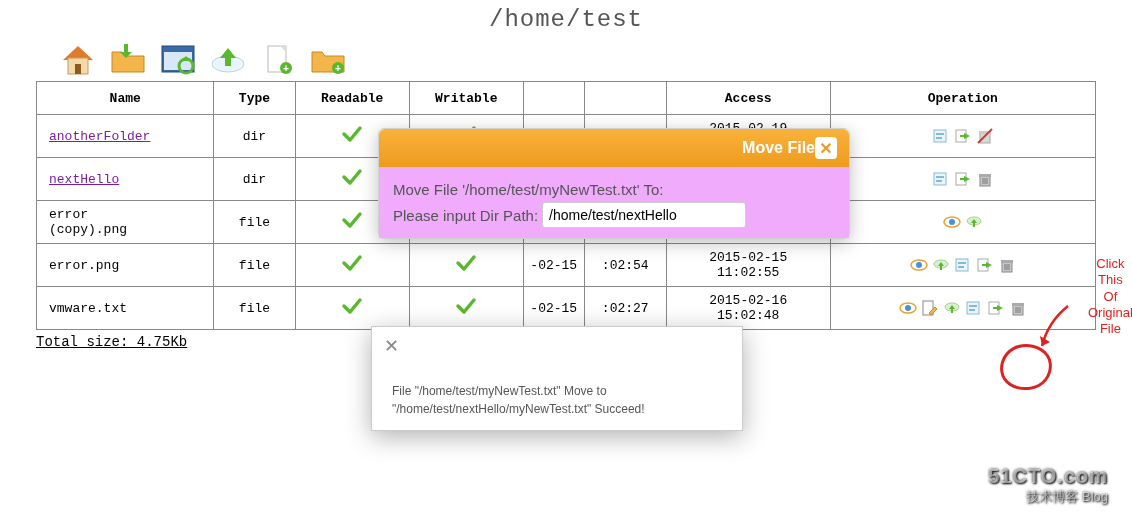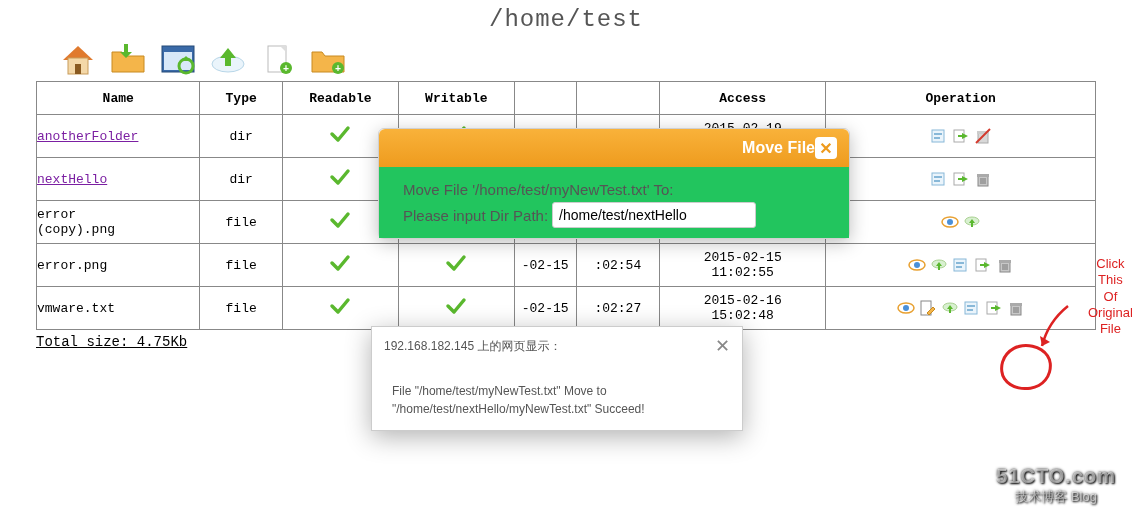--- a/index.html
+++ b/index.html
@@ -42,21 +42,21 @@
     border: 1px solid #888;
     padding: 4px 6px;
     text-align: center;
     font-family: "Courier New", monospace;
   }
   table.files th {
     font-weight: bold;
     background: #fff;
     height: 24px;
   }
-  table.files td.name-cell { text-align: left; padding-left: 0; width: 110px;}
+  table.files td.name-cell { text-align: left; padding-left: 12px; width: 110px;}
   table.files td.type-cell { width: 46px; }
   table.files td.check-cell { width: 70px; }
   table.files td.time-cell { width: 110px; padding: 6px 4px;}
   table.files td.op-cell { width: 180px; }
   .dir-link { color: #7b1fa2; text-decoration: underline; }
   .op-icons {
     display: flex;
     gap: 4px;
     justify-content: center;
     align-items: center;
@@ -100,22 +100,22 @@
     background: #fff;
     color: #ee9b1e;
     width: 22px; height: 22px;
     border-radius: 4px;
     display: flex;
     align-items: center; justify-content: center;
     font-weight: bold;
     cursor: pointer;
   }
   .dlg-move .dlg-body {
-    padding: 10px 24px 6px;
-    background: #22c55e;
+    padding: 10px 14px 6px;
+    background: #f0abfc;
     font-size: 15px;
     color: #555;
   }
   .dlg-move .dlg-body .row { margin: 4px 0; display:flex; align-items:center; gap:4px; }
   .dlg-move input[type=text] {
     width: 190px;
     padding: 4px 6px;
     font-size: 14px;
     border: 1px solid #ccc;
     border-radius: 3px;
@@ -202,25 +202,25 @@
     position: absolute;
     left: 1000px; top: 344px;
     width: 46px; height: 40px;
     border: 3px solid #d22;
     border-radius: 50% 55% 48% 52% / 55% 50% 55% 48%;
     transform: rotate(-6deg);
     pointer-events: none;
   }
   .watermark {
     position: absolute;
-    right: 16px; bottom: 6px;
+    right: 24px; bottom: 6px;
     color: rgba(255,255,255,0.55);
     text-shadow: 0 0 3px rgba(0,0,0,.8), 1px 1px 2px rgba(0,0,0,.9);
     font-family: Arial, sans-serif;
-    text-align: center;
+    text-align: right;
   }
   .watermark .l1 { font-size: 20px; font-weight: bold; letter-spacing: 1px;}
   .watermark .l2 { font-size: 13px; }
 </style>
 </head>
 <body>
 
 <div class="path-title">/home/test</div>
 
 <div class="toolbar">
@@ -510,21 +510,20 @@
     <div class="row">Move File '/home/test/myNewTest.txt' To:</div>
     <div class="row">
       <span>Please input Dir Path:</span>
       <input type="text" value="/home/test/nextHello" style="">
     </div>
   </div>
 </div>
 
 <div class="dlg-alert">
   <div class="alert-hdr">
-    <span>192.168.182.145 上的网页显示：</span>
     <span class="alert-close">✕</span>
   </div>
   <div class="alert-body">File "/home/test/myNewTest.txt" Move to "/home/test/nextHello/myNewTest.txt" Succeed!</div>
 </div>
 
 <div class="annot" id="annot">Click This<br>Of Original<br>File</div>
 <svg class="annot-arrow" width="40" height="50">
   <path d="M30 4 Q10 20 4 44" stroke="#d22" stroke-width="2.5" fill="none"></path>
   <polygon points="4,44 2,34 12,40" fill="#d22"></polygon>
 </svg>

